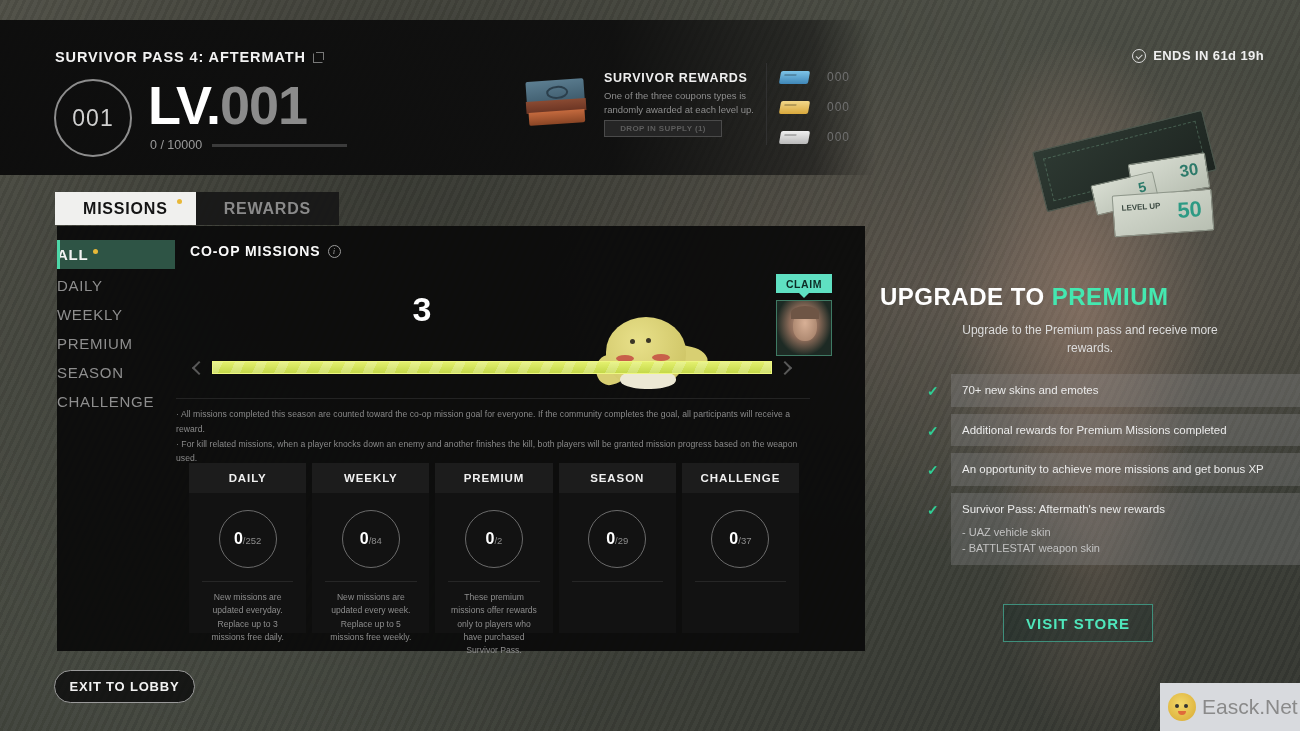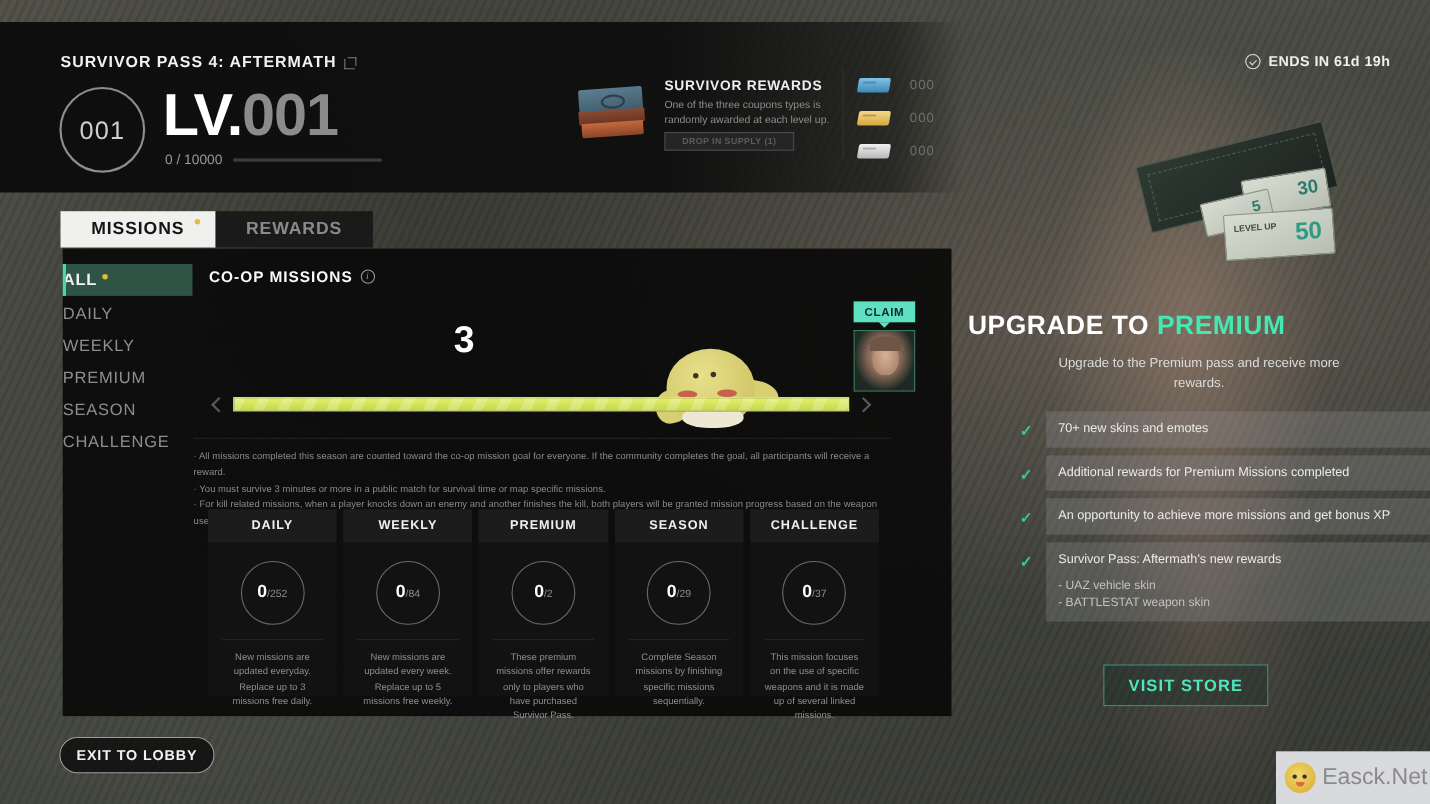--- a/index.html
+++ b/index.html
@@ -384,21 +384,20 @@
   </div>
 </div>
 
 <div class="claim-wrap">
   <div class="claim-btn">CLAIM</div>
   <div class="portrait"></div>
 </div>
 
 <div class="notes">
   <div class="note-line">All missions completed this season are counted toward the co-op mission goal for everyone. If the community completes the goal, all participants will receive a reward.</div>
-  <div class="note-line">You must survive 3 minutes or more in a public match for survival time or map specific missions.</div>
   <div class="note-line">For kill related missions, when a player knocks down an enemy and another finishes the kill, both players will be granted mission progress based on the weapon used.</div>
 </div>
 
 <div class="cards">
   <div class="card">
     <div class="card-h">DAILY</div>
     <div class="ring">
       <span class="cur">0</span>
       <span class="tot">/252</span>
     </div>
@@ -423,30 +422,28 @@
     <div class="card-sep"></div>
     <div class="card-d">These premium missions offer rewards only to players who have purchased Survivor Pass.</div>
   </div>
   <div class="card">
     <div class="card-h">SEASON</div>
     <div class="ring">
       <span class="cur">0</span>
       <span class="tot">/29</span>
     </div>
     <div class="card-sep"></div>
-    <div class="card-d">Complete Season missions by finishing specific missions sequentially.</div>
   </div>
   <div class="card">
     <div class="card-h">CHALLENGE</div>
     <div class="ring">
       <span class="cur">0</span>
       <span class="tot">/37</span>
     </div>
     <div class="card-sep"></div>
-    <div class="card-d">This mission focuses on the use of specific weapons and it is made up of several linked missions.</div>
   </div>
 </div>
 
 <div class="premium">
   <div class="prem-title">
     <span class="w">UPGRADE TO </span><span class="g">PREMIUM</span>
   </div>
   <div class="prem-sub">Upgrade to the Premium pass and receive more rewards.</div>
   <div class="benefits">
     <div class="benefit">

